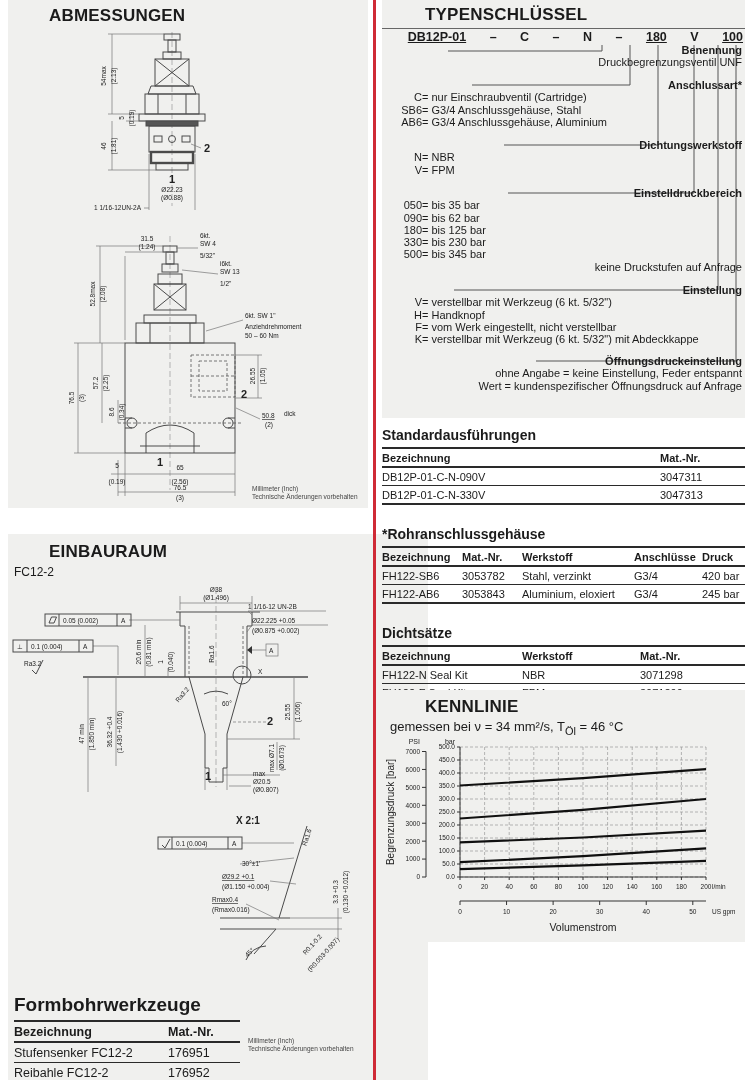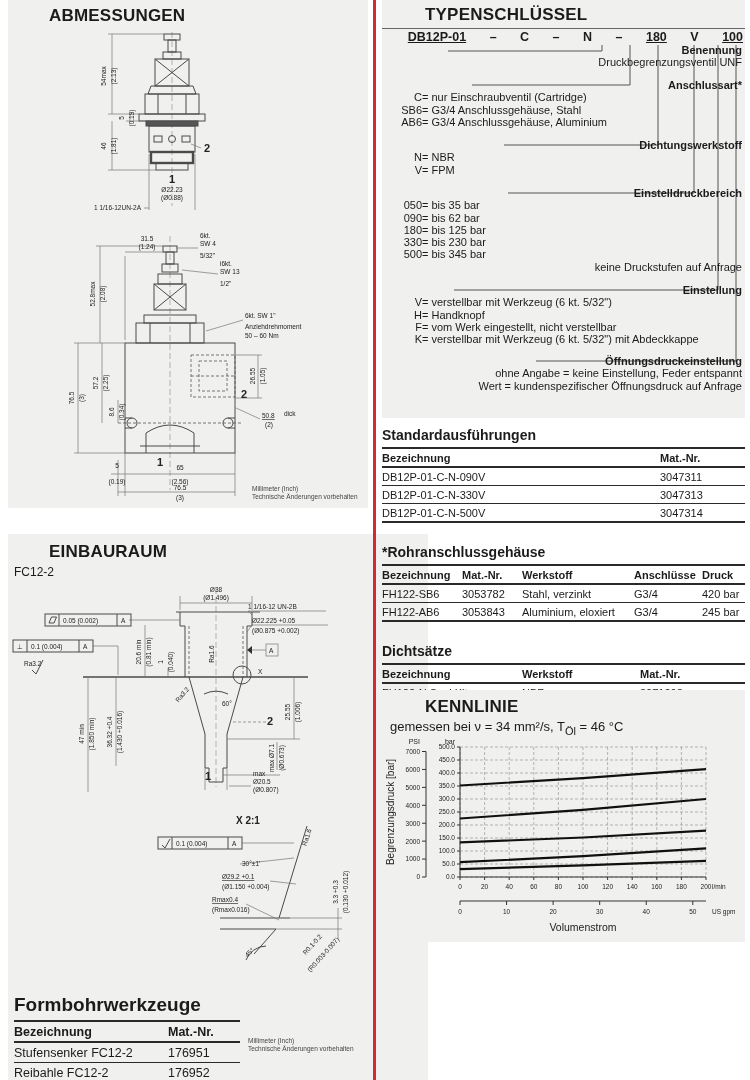--- a/index.html
+++ b/index.html
@@ -501,24 +501,20 @@
             <th>Bezeichnung</th>
             <th>Mat.-Nr.</th>
           </tr>
       <tr>
             <td>DB12P-01-C-N-090V</td>
             <td>3047311</td>
           </tr>
       <tr>
             <td>DB12P-01-C-N-330V</td>
             <td>3047313</td>
-          </tr>
-      <tr>
-            <td>DB12P-01-C-N-500V</td>
-            <td>3047314</td>
           </tr>
     </tbody>
       </table>
   </div>
 
   <div class="blk">
     <div class="tbl-title">*Rohranschlussgehäuse</div>
     <table class="dtable" style="width:363px">
       <colgroup>
           <col style="width:80px">

